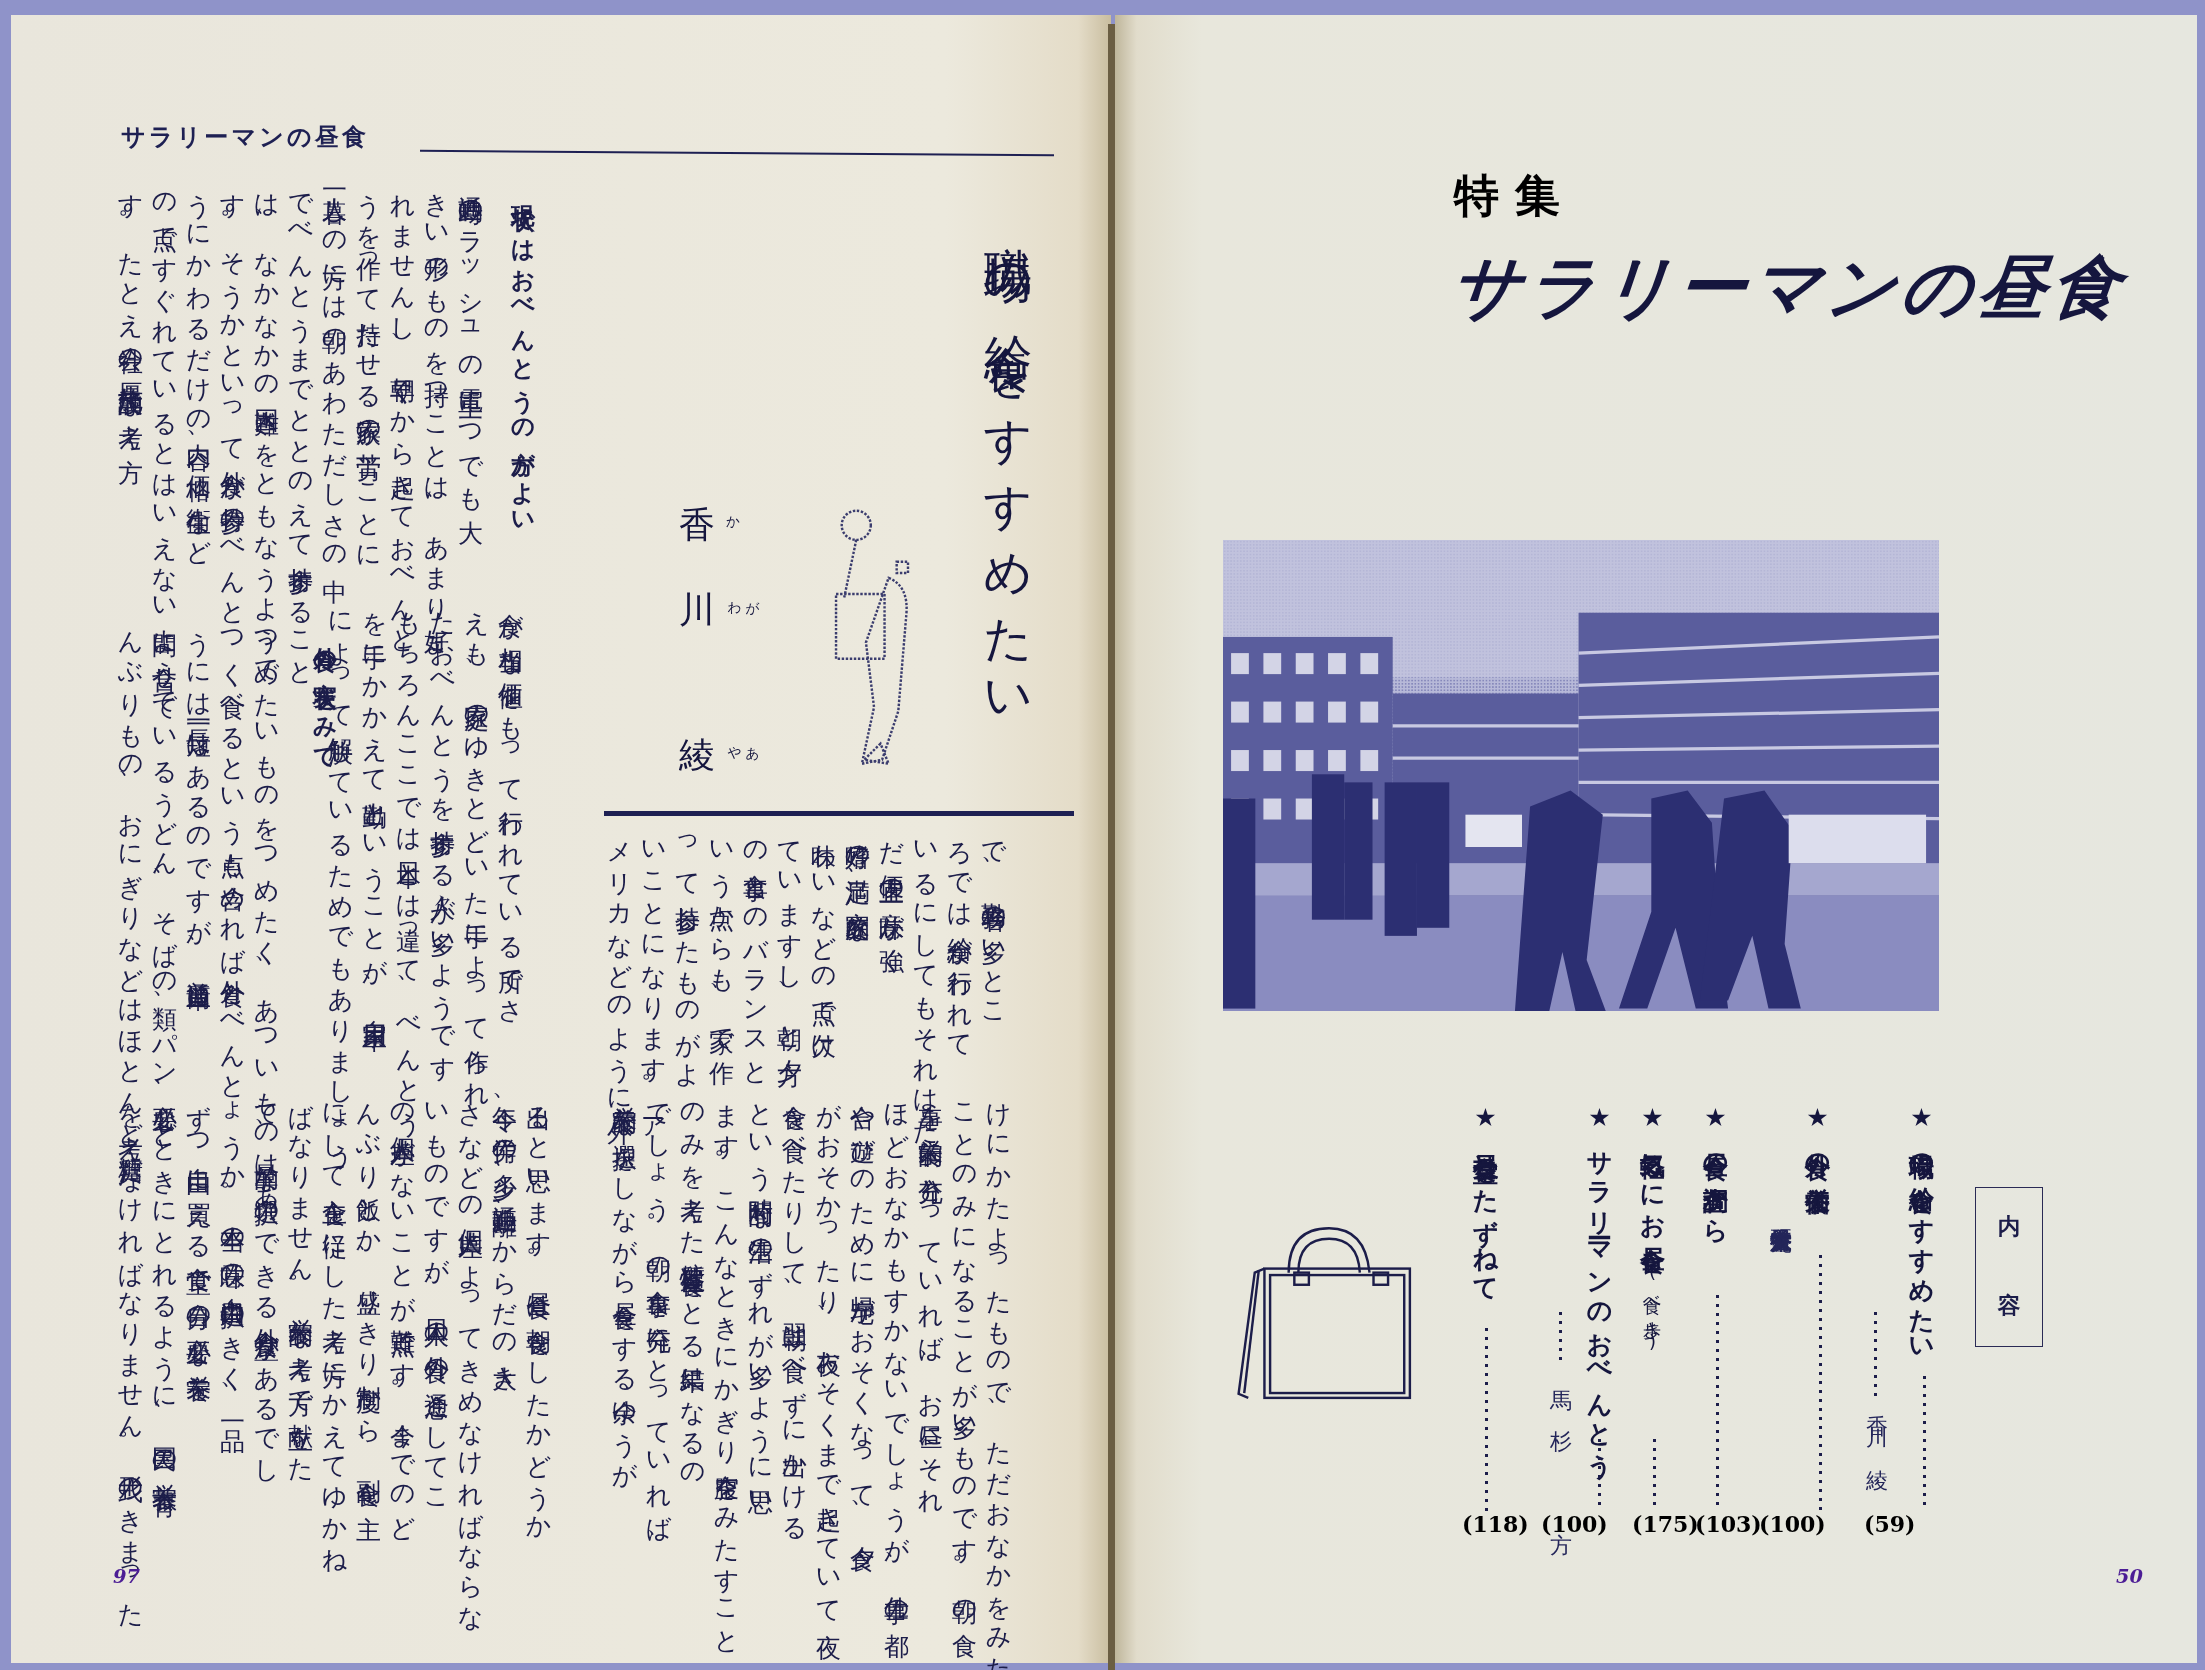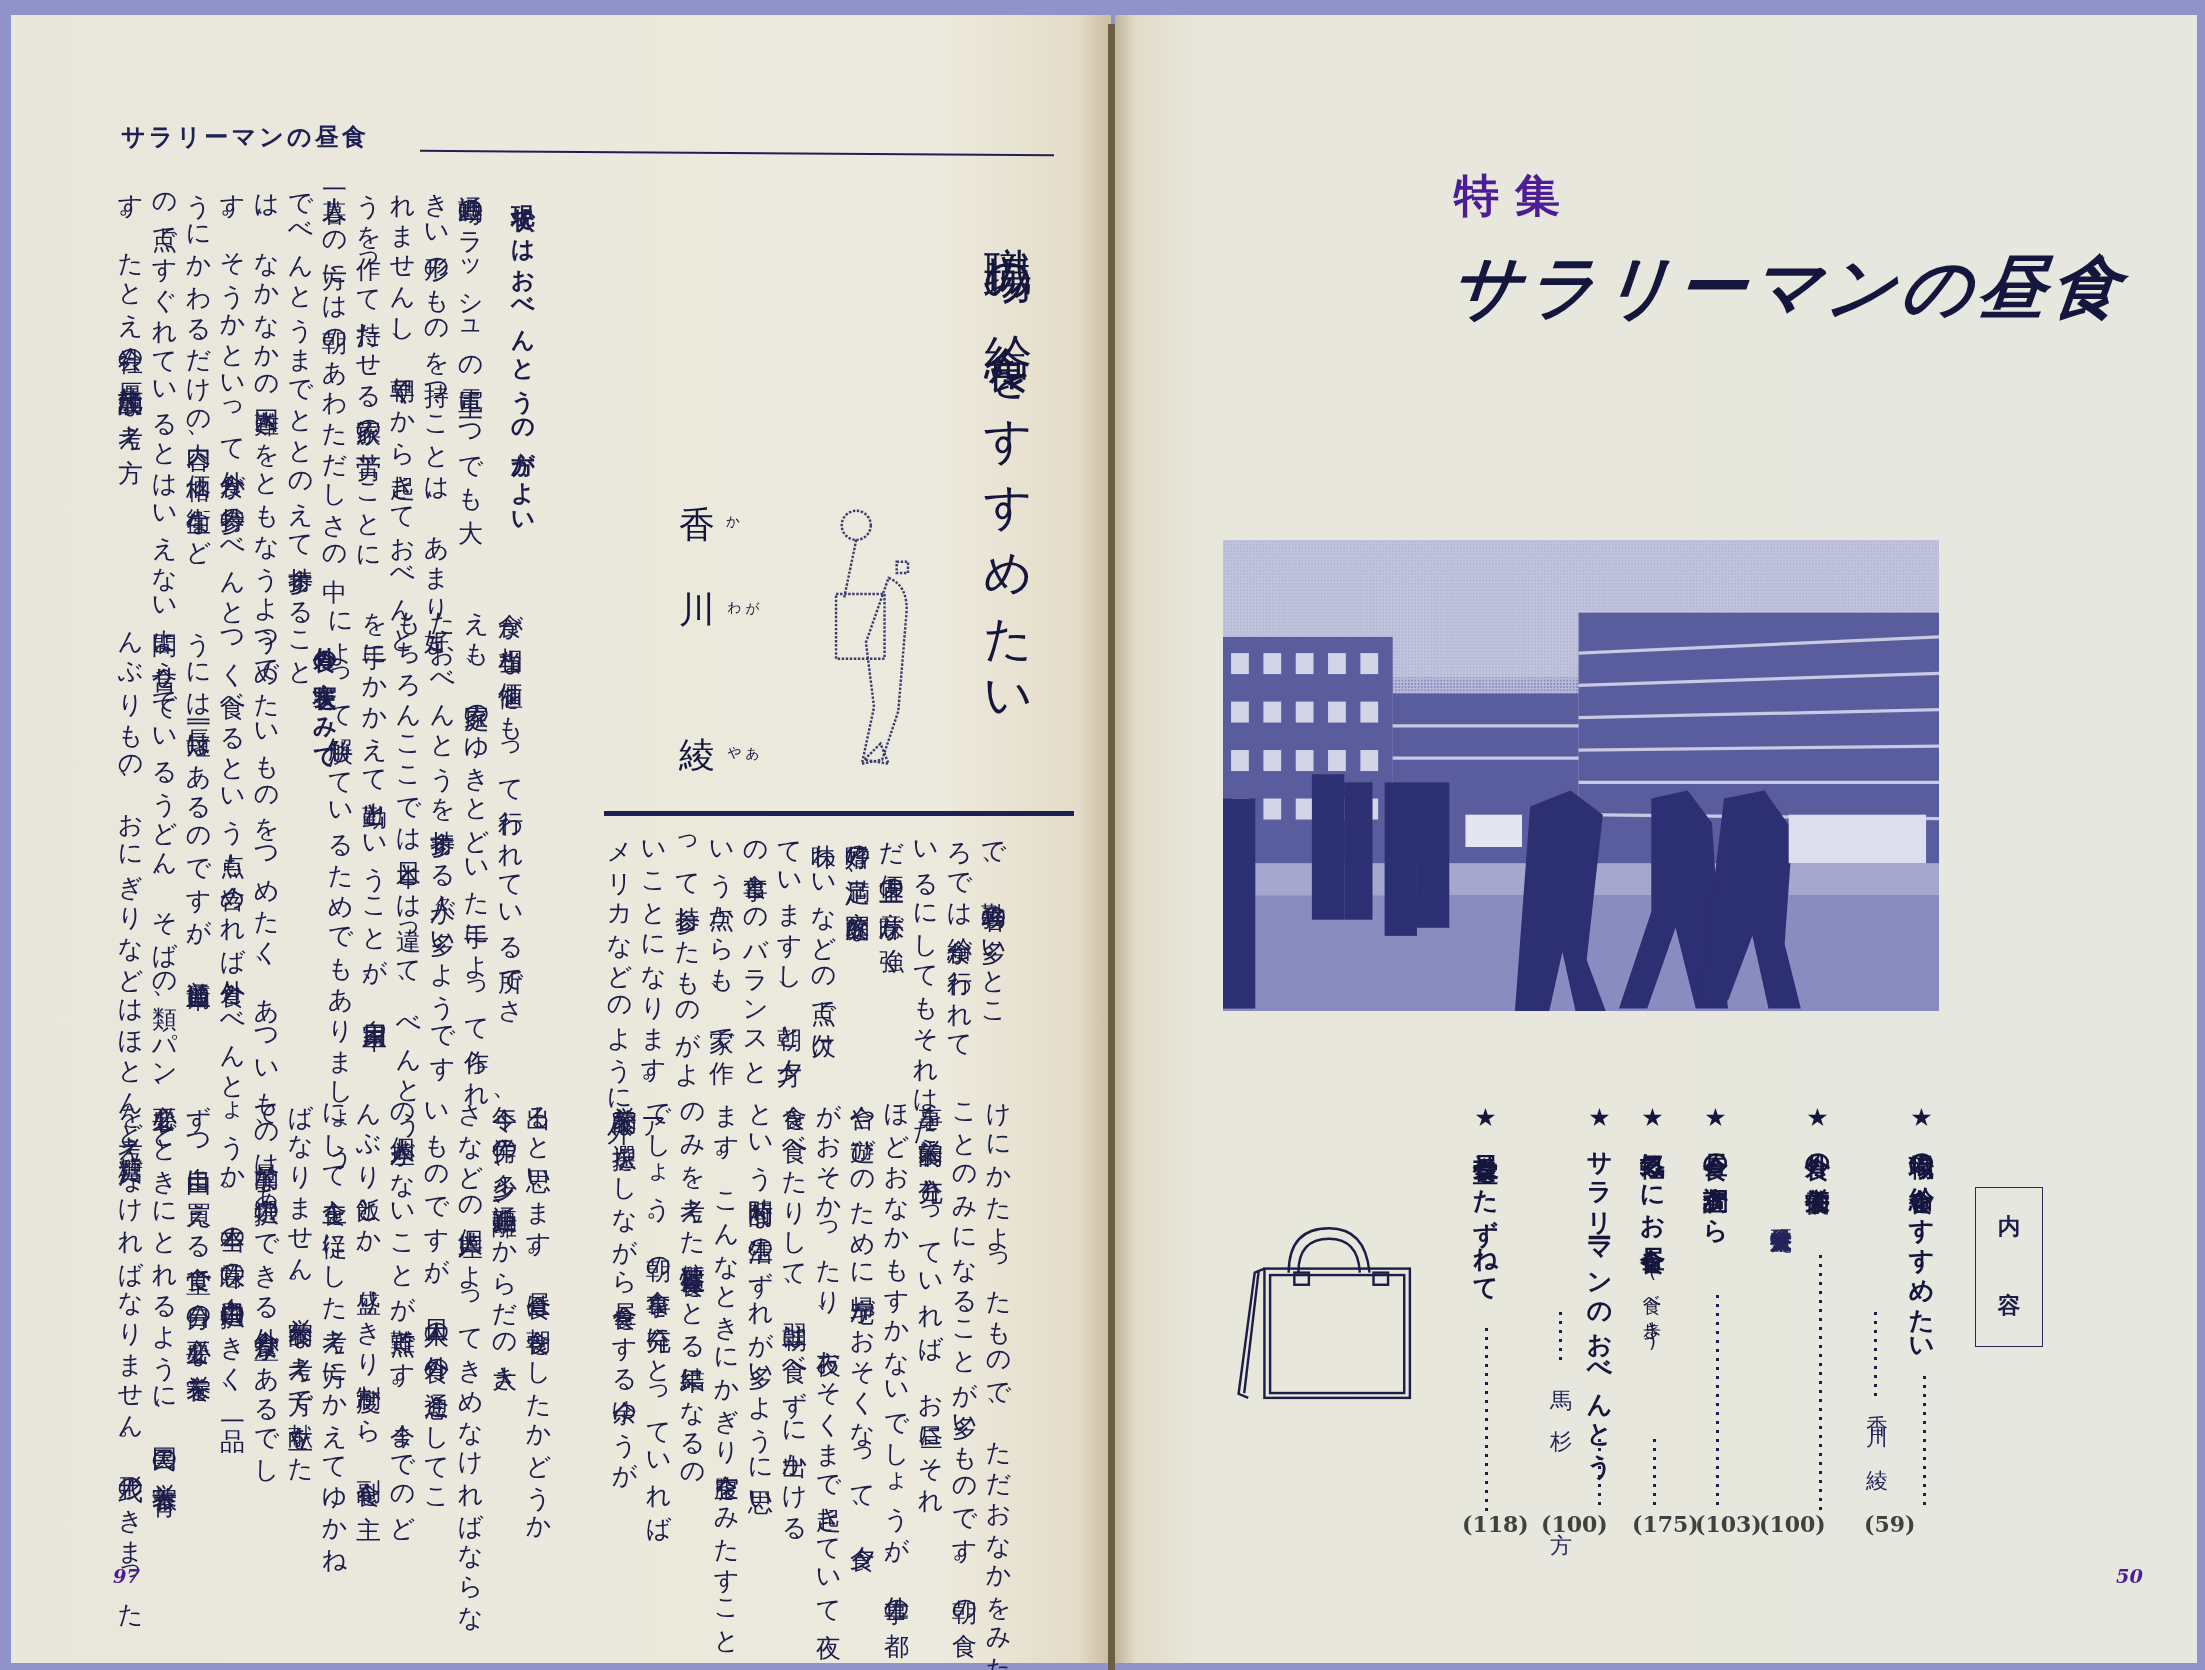--- a/index.html
+++ b/index.html
@@ -15,29 +15,29 @@
   .running-rule{position:absolute;left:420px;top:152px;width:634px;height:1.6px;background:#1e2053;transform:rotate(0.4deg);}
   .col-block{position:absolute;font-size:25px;line-height:34px;letter-spacing:2.4px;white-space:pre;}
   .subhead{position:absolute;font-family:"DejaVu Sans","Liberation Sans",sans-serif;font-weight:bold;font-size:23.4px;letter-spacing:3.2px;}
   .article-title{position:absolute;left:977px;top:208px;font-size:48px;letter-spacing:11.3px;color:#15163e;}
   .author{position:absolute;left:679px;top:501px;font-size:36px;color:#15163e;}
   .author .ch{display:block;height:0;}
   .ruby{position:absolute;font-size:13.7px;}
   .title-rule{position:absolute;left:604px;top:811px;width:470px;height:4.8px;background:#1e2053;}
   .illustration{position:absolute;}
   .page-num{position:absolute;font-family:"DejaVu Serif",serif;font-style:italic;font-weight:bold;font-size:19.4px;color:#4c1d95;}
-  .feature-label{position:absolute;left:1454px;top:166px;font-family:"DejaVu Sans",sans-serif;font-weight:bold;font-size:45px;letter-spacing:16px;color:#4c1d95;text-align:right;}
+  .feature-label{position:absolute;left:1454px;top:166px;font-family:"DejaVu Sans",sans-serif;font-weight:bold;font-size:45px;letter-spacing:16px;color:#000000;text-align:right;}
   .feature-title{position:absolute;left:1451px;top:242px;font-family:"DejaVu Sans",sans-serif;font-weight:bold;font-style:italic;font-size:69px;letter-spacing:4.8px;color:#15163e;transform:skewX(-6deg);}
   .photo{position:absolute;left:1223px;top:540px;width:716px;height:471px;}
   .toc-box{position:absolute;left:1975px;top:1187px;width:66px;height:158px;border:1.6px solid #2a2b55;}
   .toc-box span{position:absolute;left:0;width:66px;text-align:center;font-family:"DejaVu Sans",sans-serif;font-weight:bold;font-size:22.6px;}
   .toc-item{position:absolute;top:1103px;font-family:"DejaVu Sans",sans-serif;font-weight:bold;font-size:25px;letter-spacing:1.6px;color:#15163e;}
   .toc-sub{position:absolute;font-size:22px;color:#24265a;}
   .dots{position:absolute;width:3.2px;background-image:radial-gradient(circle,#1c1d4a 1.6px,transparent 1.9px);background-size:3.2px 9px;background-repeat:repeat-y;}
-  .toc-page{position:absolute;top:1511px;font-family:"DejaVu Serif",serif;font-weight:bold;font-size:22px;color:#404040;}
+  .toc-page{position:absolute;top:1511px;font-family:"DejaVu Serif",serif;font-weight:bold;font-size:22px;color:#000000;}
 </style>
 </head>
 <body>
 
 <div class="page left"></div>
 <div class="page right"></div>
 <div class="gutter"></div>
 
 <div class="running-head">サラリーマンの昼食</div>
 <div class="running-rule"></div>

